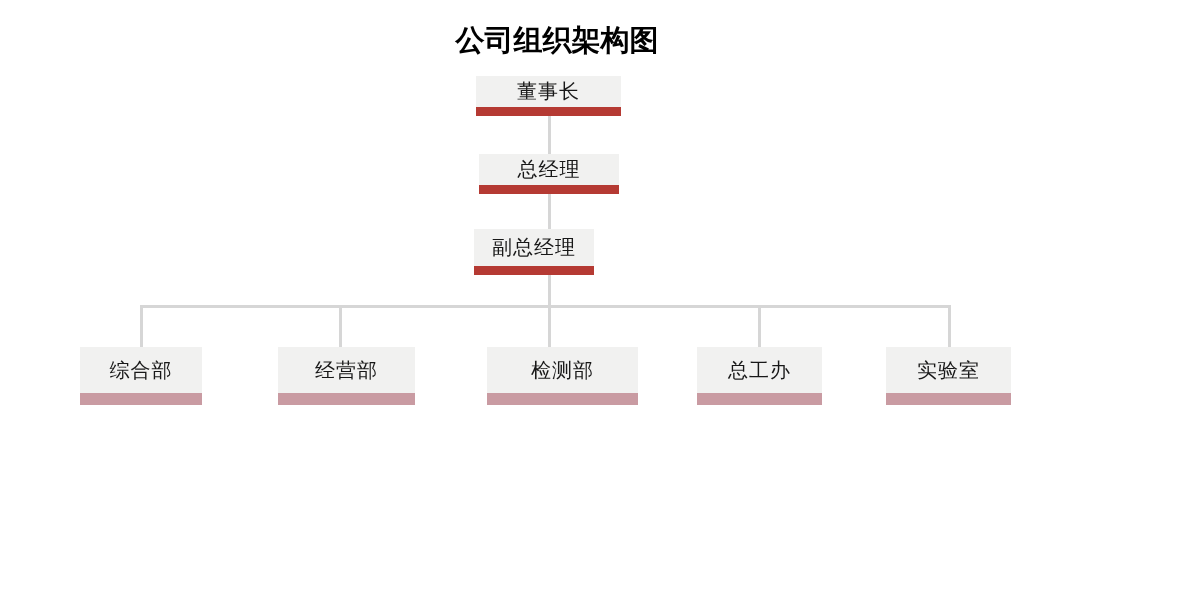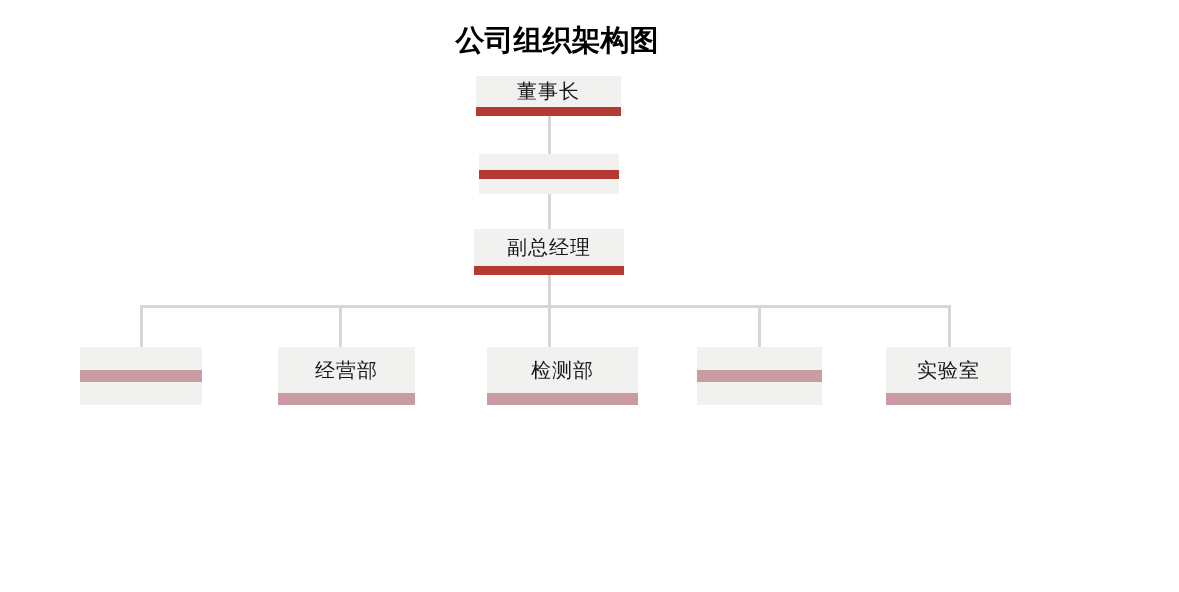--- a/index.html
+++ b/index.html
@@ -101,38 +101,41 @@
       <div class="conn conn-v" style="left: 758px; top: 305px; height: 42px;"></div>
       <div class="conn conn-v" style="left: 948px; top: 305px; height: 42px;"></div>
     </div>
 
   <div id="node-layer">
       <div class="node tier-exec" style="left: 476px; top: 76px; width: 145px; height: 40px;">
         <div class="node-label">董事长</div>
         <div class="node-bar"></div>
       </div>
       <div class="node tier-exec" style="left: 479px; top: 154px; width: 140px; height: 40px;">
+        <div class="node-label">总经理</div>
         <div class="node-bar"></div>
       </div>
-      <div class="node tier-exec" style="left: 474px; top: 229px; width: 150px; height: 46px;">
+      <div class="node tier-exec" style="left: 474px; top: 229px; width: 120px; height: 46px;">
         <div class="node-label">副总经理</div>
         <div class="node-bar"></div>
       </div>
       <div class="node tier-dept" style="left: 80px; top: 347px; width: 122px; height: 58px;">
+        <div class="node-label">综合部</div>
         <div class="node-bar"></div>
       </div>
       <div class="node tier-dept" style="left: 278px; top: 347px; width: 137px; height: 58px;">
         <div class="node-label">经营部</div>
         <div class="node-bar"></div>
       </div>
       <div class="node tier-dept" style="left: 487px; top: 347px; width: 151px; height: 58px;">
         <div class="node-label">检测部</div>
         <div class="node-bar"></div>
       </div>
       <div class="node tier-dept" style="left: 697px; top: 347px; width: 125px; height: 58px;">
+        <div class="node-label">总工办</div>
         <div class="node-bar"></div>
       </div>
       <div class="node tier-dept" style="left: 886px; top: 347px; width: 125px; height: 58px;">
         <div class="node-label">实验室</div>
         <div class="node-bar"></div>
       </div>
     </div>
 
 </div>
 

